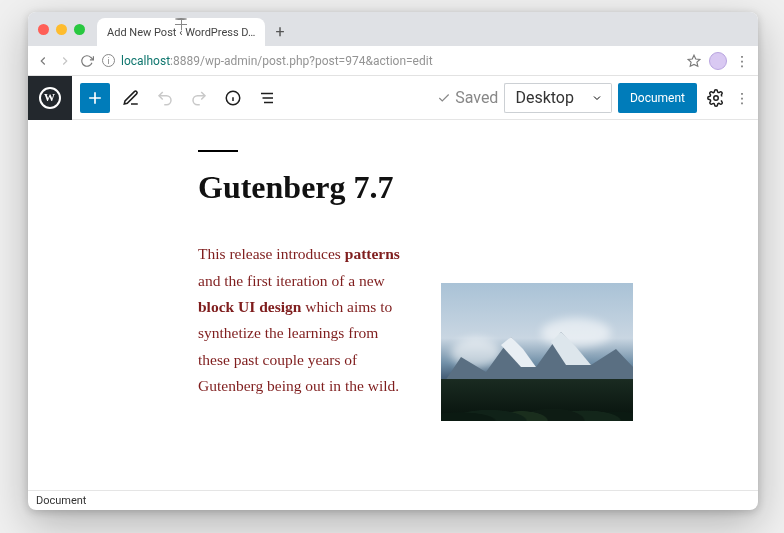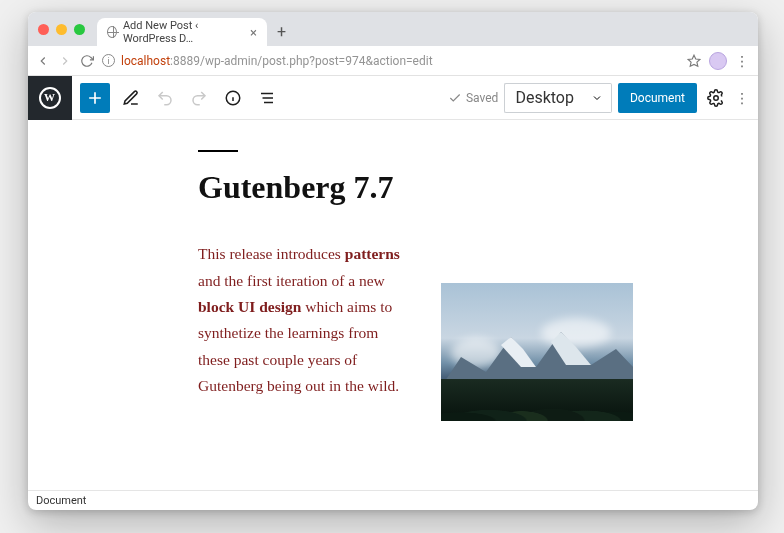--- a/index.html
+++ b/index.html
@@ -31,55 +31,56 @@
     padding: 0 8px;
   }
   .traffic { display:flex; gap:7px; margin-right:12px; margin-left:2px;}
   .traffic span { width:11px; height:11px; border-radius:50%; display:block;}
   .dot-red{background:#ff5f57;} .dot-yel{background:#febc2e;} .dot-grn{background:#28c840;}
   .tab {
     background:#fff; height:28px; border-radius:8px 8px 0 0;
     display:flex; align-items:center; gap:6px;
     padding:0 10px; font-size:11px; color:#444; max-width:170px;
     margin-top:6px;
+    flex-direction:column;
   }
   .favicon { width:12px;height:12px;border:1px solid #888;border-radius:50%; position:relative;}
   .favicon::before{content:"";position:absolute;left:5px;top:-1px;width:0;height:12px;border-left:1px solid #888;}
   .favicon::after{content:"";position:absolute;top:5px;left:-1px;height:0;width:12px;border-top:1px solid #888;}
   .tab-x{color:#777;font-size:13px;margin-left:4px;}
   .newtab{color:#555;font-size:16px;margin-left:10px;margin-top:4px;}
   
   .addrbar {
     height:30px; background:#fff; border-bottom:1px solid #e2e2e2;
     display:flex; align-items:center; padding:0 8px; gap:8px;
   }
   .nav-ico{color:#7a7a7a;display:flex;align-items:center;}
   .nav-ico.dis{color:#c4c4c4;}
   .addr {
     flex:1; font-size:12px; color:#949494; display:flex; align-items:center; gap:6px;
   }
-  .addr .host{color:#c2410c;}
+  .addr .host{color:#0f766e;}
   .addr .info{width:13px;height:13px;border:1px solid #888;border-radius:50%;display:inline-flex;align-items:center;justify-content:center;font-size:9px;color:#888;}
   .av{width:18px;height:18px;border-radius:50%;background:#d9c9f2;border:1px solid #b9a5e0;}
   .kebab{color:#666;font-size:14px;letter-spacing:1px;}
   
   .editorbar {
     height:44px; background:#fff; border-bottom:1px solid #e5e5e5;
     display:flex; align-items:center;
   }
   .wp-badge{width:44px;height:44px;background:#23282d;display:flex;align-items:center;justify-content:center;}
   .wp-logo{width:22px;height:22px;border:2px solid #fff;border-radius:50%;position:relative;}
   .wp-logo::before{content:"W";color:#fff;font:700 11px/1 Georgia,serif;position:absolute;left:3px;top:3px;}
   .left-tools{display:flex;align-items:center;gap:8px;padding-left:8px;}
   .add-block{width:30px;height:30px;background:#007cba;border-radius:2px;display:flex;align-items:center;justify-content:center;color:#fff;}
   .tool-ico{width:26px;height:26px;display:flex;align-items:center;justify-content:center;color:#1e1e1e;}
   .tool-ico.dis{color:#c9c9c9;}
   .spacer{flex:1;}
   .right-tools{display:flex;align-items:center;gap:6px;padding-right:8px;}
-  .saved{display:flex;align-items:center;gap:4px;font-size:12px;color:#888;}
+  .saved{display:flex;align-items:center;gap:4px;font-size:16px;color:#888;}
   .prevbtn{border:1px solid #ccd0d4;background:#fff;height:30px;display:flex;align-items:center;padding:0 10px;font-size:16px;color:#333;border-radius:2px;gap:4px;}
   .chev{border:1px solid #ccd0d4;border-left:none;height:30px;width:28px;display:flex;align-items:center;justify-content:center;border-radius:0 2px 2px 0;}
   .prevbtn{border-radius:2px 0 0 2px;border-right:none;}
   .preview-wrap{display:flex;}
   .publish{background:#007cba;color:#fff;height:30px;padding:0 12px;font-size:12px;border-radius:2px;display:flex;align-items:center;}
   .gear{color:#1e1e1e;display:flex;align-items:center;justify-content:center;width:26px;}
   
   .canvas{flex:1;overflow:auto;padding:30px 8px 0 170px;position:relative;}
   .rule{width:40px;border-top:2px solid #000;margin-bottom:18px;}
   .title{font:700 32px/1.1 Georgia,"Times New Roman",serif;color:#111;margin-bottom:36px;}

